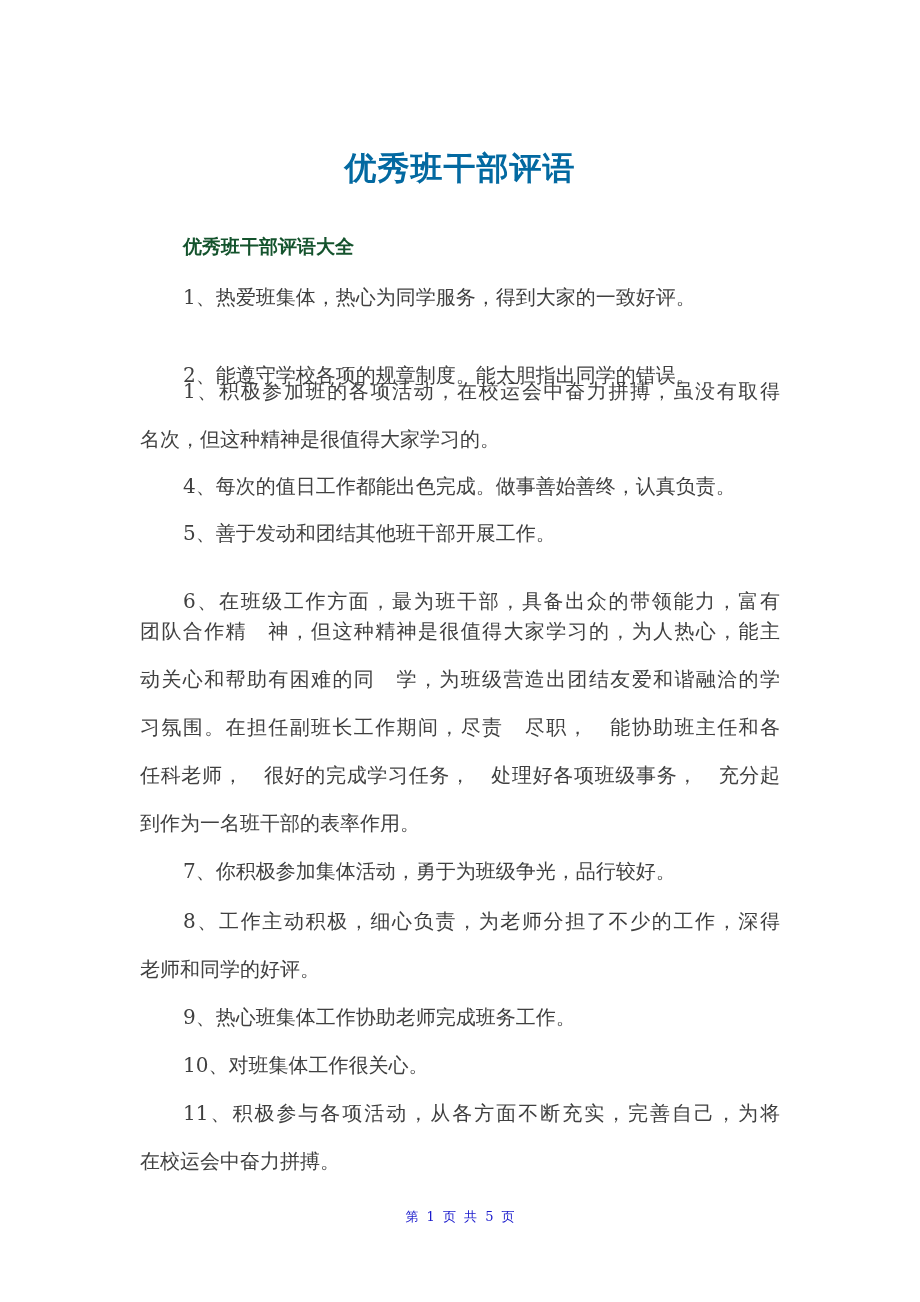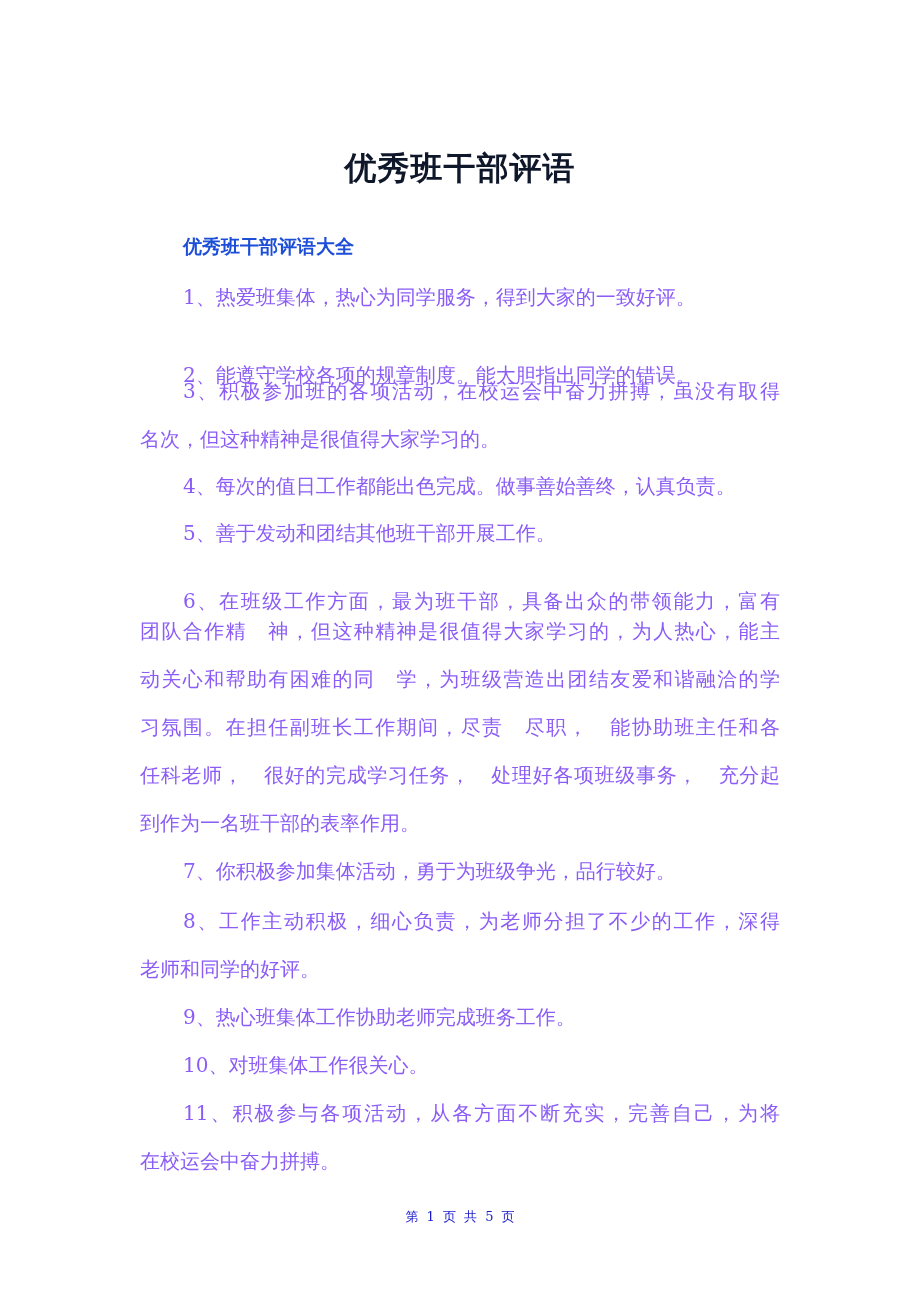--- a/index.html
+++ b/index.html
@@ -26,38 +26,38 @@
       position: absolute;
       top: 146px;
       left: 0;
       width: 920px;
       text-align: center;
       font-family: "DejaVu Sans", "Liberation Sans", sans-serif;
       font-weight: bold;
       font-size: 32px;
       line-height: 44px;
       letter-spacing: 1px;
-      color: #0f172a;
+      color: #0369a1;
     }
     .section-heading {
       position: absolute;
       top: 232px;
       left: 183px;
       font-family: "DejaVu Sans", "Liberation Sans", sans-serif;
       font-weight: bold;
       font-size: 19px;
       line-height: 28px;
-      color: #1d4ed8;
+      color: #14532d;
     }
     .line {
       position: absolute;
       font-size: 20px;
       line-height: 30px;
       white-space: nowrap;
-      color: #8b5cf6;
+      color: #404040;
     }
     .line.indent { left: 183px; }
     .line.cont { left: 140px; }
     .line.justify {
       width: 640px;
       text-align: justify;
       text-align-last: justify;
     }
     .line.indent.justify { width: 597px; }
     .footer {
@@ -75,21 +75,21 @@
 </head>
 <body>
 
 <div class="page">
   <div class="doc-title">优秀班干部评语</div>
   <div class="section-heading">优秀班干部评语大全</div>
 
   <div id="body-lines">
     <div class="line indent" style="top: 282px;">1、热爱班集体，热心为同学服务，得到大家的一致好评。</div>
     <div class="line indent" style="top: 329px; margin-top: 31px;">2、能遵守学校各项的规章制度。能大胆指出同学的错误。</div>
-    <div class="line indent justify" style="top: 376px;">3、积极参加班的各项活动，在校运会中奋力拼搏，虽没有取得</div>
+    <div class="line indent justify" style="top: 376px;">1、积极参加班的各项活动，在校运会中奋力拼搏，虽没有取得</div>
     <div class="line cont" style="top: 424px;">名次，但这种精神是很值得大家学习的。</div>
     <div class="line indent" style="top: 471px;">4、每次的值日工作都能出色完成。做事善始善终，认真负责。</div>
     <div class="line indent" style="top: 518px;">5、善于发动和团结其他班干部开展工作。</div>
     <div class="line indent justify" style="top: 566px; margin-top: 20px;">6、在班级工作方面，最为班干部，具备出众的带领能力，富有</div>
     <div class="line cont justify" style="top: 616px;">团队合作精　神，但这种精神是很值得大家学习的，为人热心，能主</div>
     <div class="line cont justify" style="top: 664px;">动关心和帮助有困难的同　学，为班级营造出团结友爱和谐融洽的学</div>
     <div class="line cont justify" style="top: 712px;">习氛围。在担任副班长工作期间，尽责　尽职，　能协助班主任和各</div>
     <div class="line cont justify" style="top: 760px;">任科老师，　很好的完成学习任务，　处理好各项班级事务，　充分起</div>
     <div class="line cont" style="top: 808px;">到作为一名班干部的表率作用。</div>
     <div class="line indent" style="top: 856px;">7、你积极参加集体活动，勇于为班级争光，品行较好。</div>

